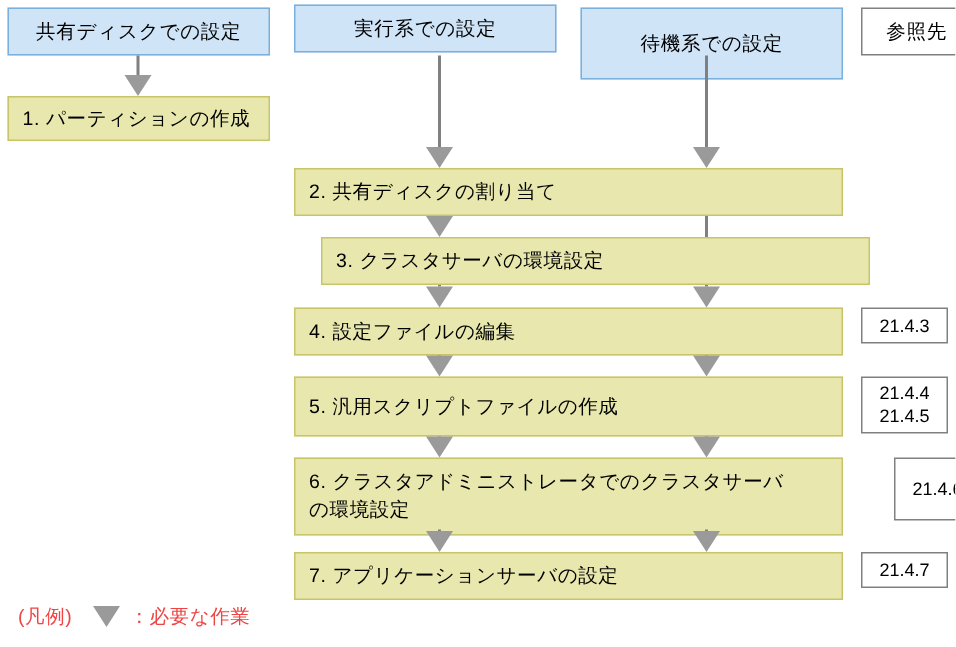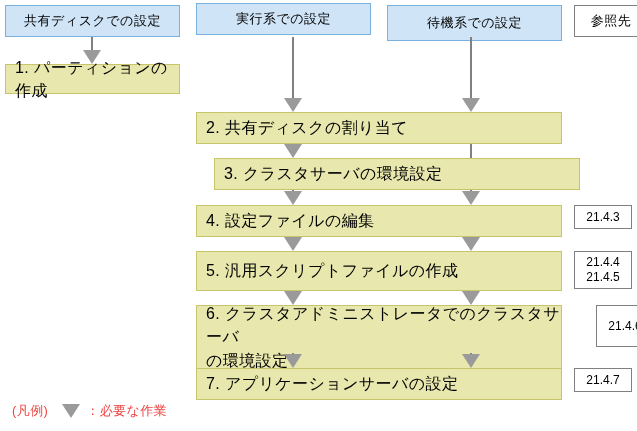--- a/index.html
+++ b/index.html
@@ -36,21 +36,21 @@
     border: 1px solid #808080;
   }
 
   
   .task-box {
     position: absolute;
     box-sizing: border-box;
     background: #e7e7ae;
     border: 1px solid #c8c46a;
     color: #000000;
-    font-size: 16px;
+    font-size: 13px;
     display: flex;
     align-items: center;
     padding-left: 9px;
     line-height: 1.45;
     letter-spacing: 0.4px;
     white-space: pre-line;
   }
 
   
   .ref-box {
@@ -122,21 +122,21 @@
 </style>
 </head>
 <body>
 
 <div id="canvas">
 
   <div class="col-header" style="left:5px; top:5px; width:175px; height:32px;">共有ディスクでの設定</div>
 
   <div class="col-header" style="left:196px; top:3px; width:175px; height:32px;">実行系での設定</div>
 
-  <div class="col-header" style="left:387px; top:5px; width:175px; height:36px;">待機系での設定</div>
+  <div class="col-header" style="left:387px; top:5px; width:175px; height:48px;">待機系での設定</div>
 
   <div class="col-header plain" style="left:574px; top:5px; width:74px; height:32px;">参照先</div>
 
   <div class="arrow" style="left:83px; top:37px; width:18px; height:27px;">
     <div class="stem" style="height:13px;"></div>
     <div class="head"></div>
   </div>
 
   <div class="arrow" style="left:284px; top:37px; width:18px; height:75px;">
     <div class="stem" style="height:61px;"></div>
@@ -151,21 +151,21 @@
   <div class="task-box" style="left:5px; top:64px; width:175px; height:30px;">1. パーティションの作成</div>
 
   <div class="task-box" style="left:196px; top:112px; width:366px; height:32px;">2. 共有ディスクの割り当て</div>
 
   <div class="task-box" style="left:196px; top:158px; width:366px; height:32px;margin-left:18px;">3. クラスタサーバの環境設定</div>
 
   <div class="task-box" style="left:196px; top:205px; width:366px; height:32px;">4. 設定ファイルの編集</div>
 
   <div class="task-box" style="left:196px; top:251px; width:366px; height:40px;">5. 汎用スクリプトファイルの作成</div>
 
-  <div class="task-box" style="left:196px; top:305px; width:366px; height:64px; align-items:center;">6. クラスタアドミニストレータでのクラスタサーバ
+  <div class="task-box" style="left:196px; top:305px; width:366px; height:52px; align-items:center;">6. クラスタアドミニストレータでのクラスタサーバ
   の環境設定</div>
 
   <div class="task-box" style="left:196px; top:368px; width:366px; height:32px;">7. アプリケーションサーバの設定</div>
 
   <div class="arrow" style="left:284px; top:144px; width:18px; height:14px;">
     <div class="stem" style="height:1px;"></div>
     <div class="head"></div>
   </div>
   <div class="conn-line" style="left:470px; top:144px; height:14px;"></div>
 

